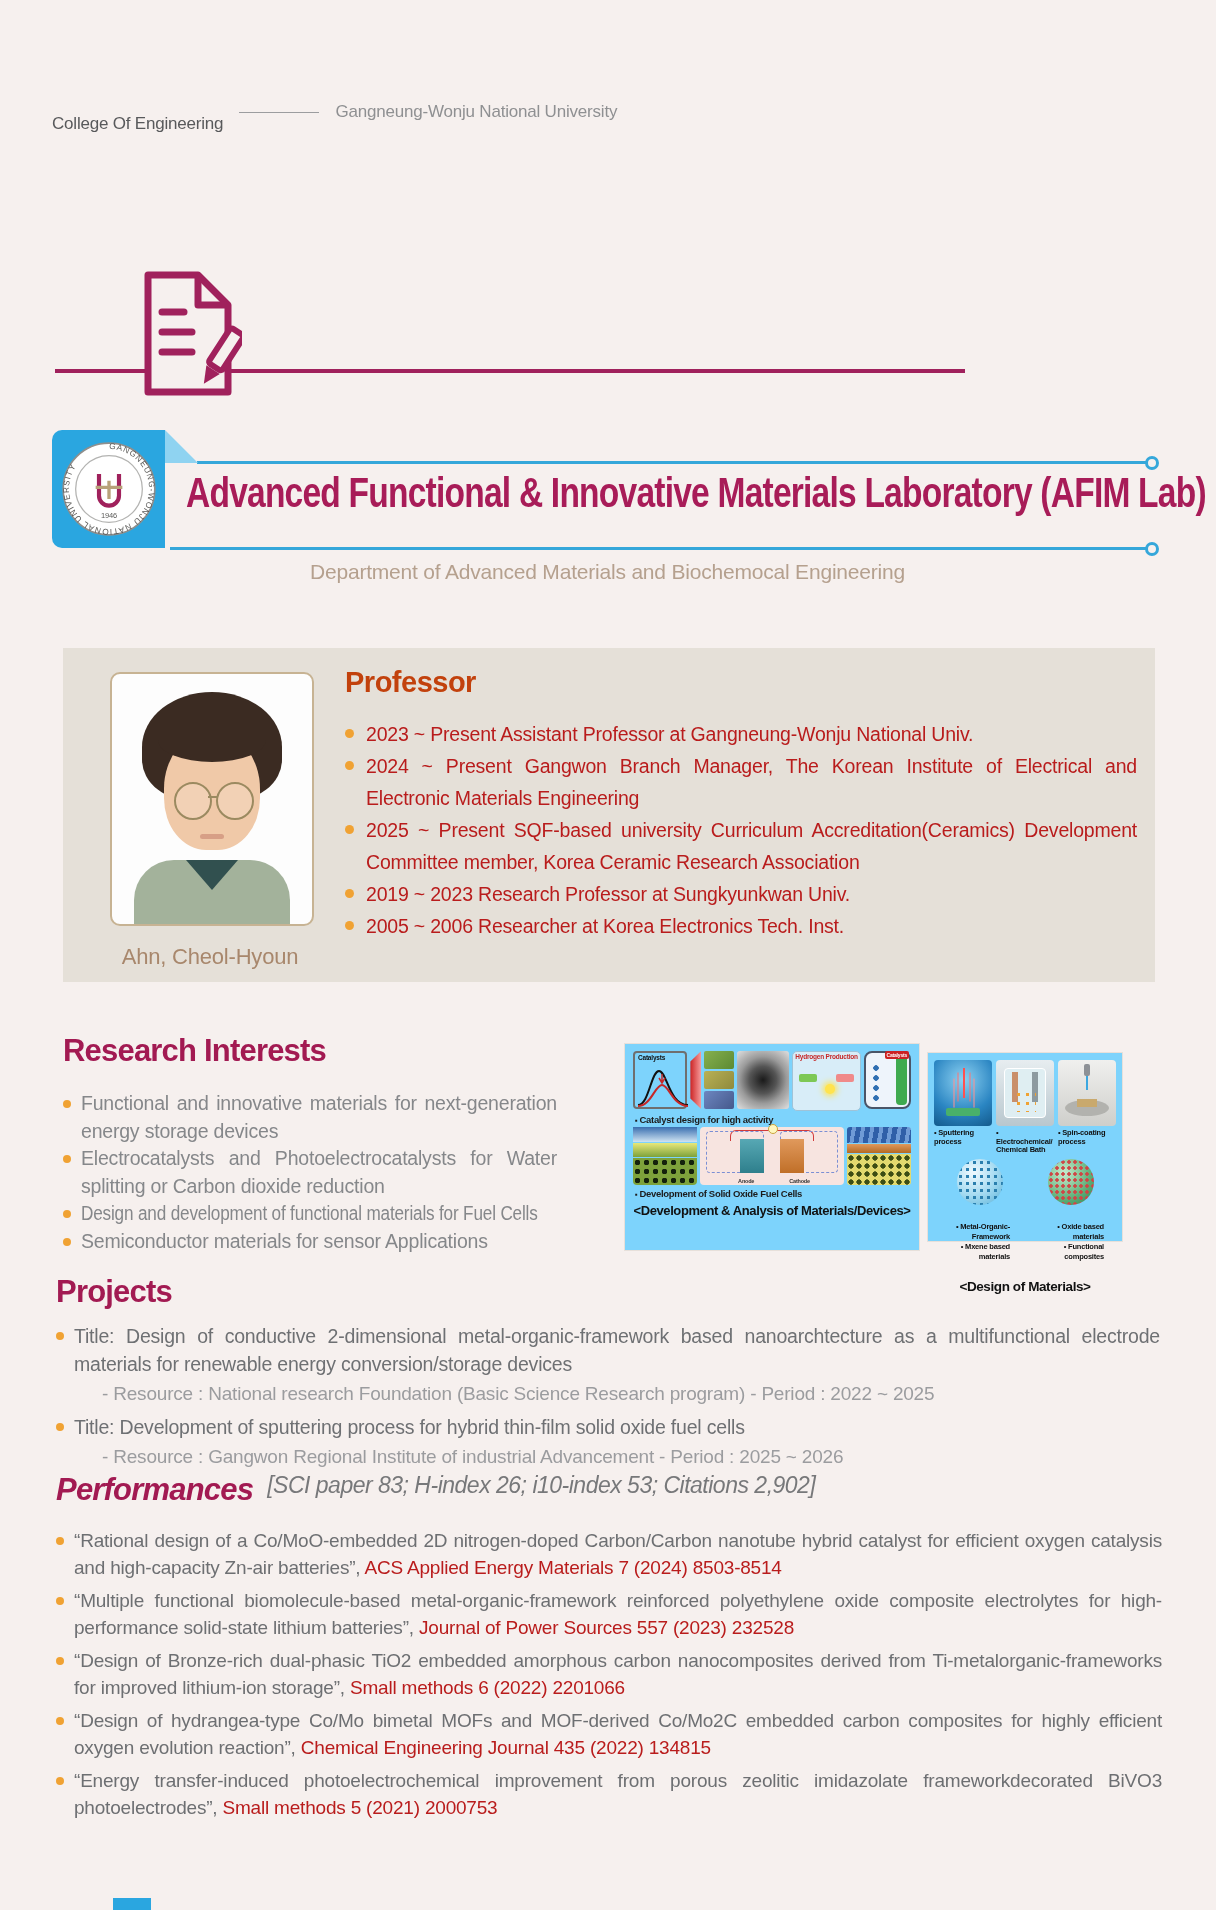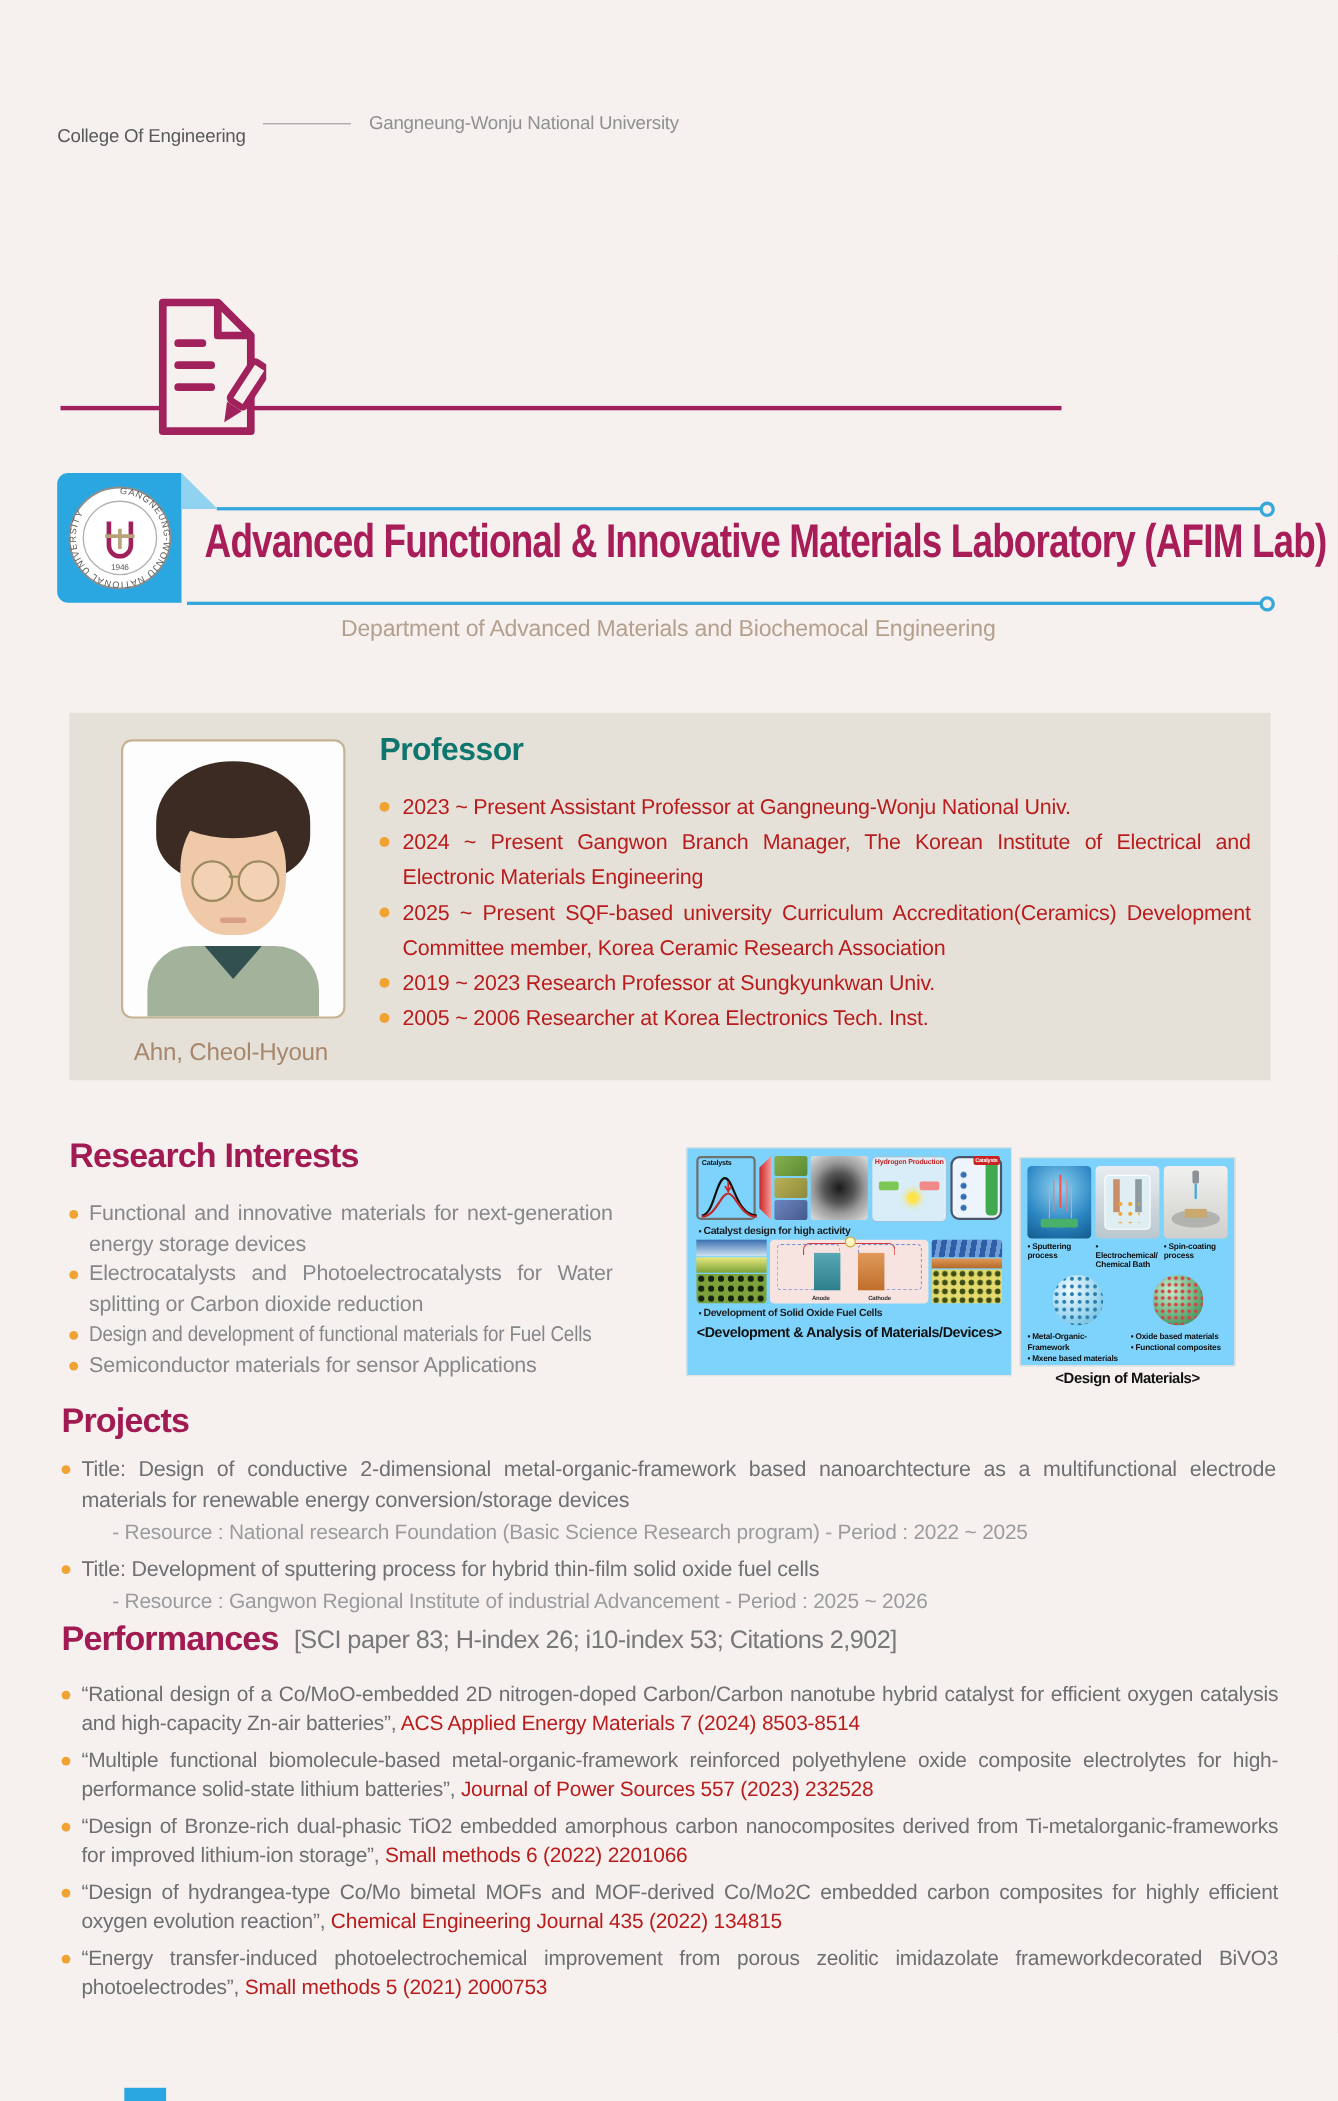--- a/index.html
+++ b/index.html
@@ -39,21 +39,21 @@
   .ph-hair{position:absolute;left:30px;top:18px;width:140px;height:110px;background:#3b2b22;border-radius:52% 52% 40% 40%;}
   .ph-face{position:absolute;left:52px;top:58px;width:96px;height:118px;background:#f0c9a8;border-radius:48% 48% 44% 44%;}
   .ph-fringe{position:absolute;left:46px;top:44px;width:108px;height:44px;background:#3b2b22;border-radius:0 0 55% 55%;}
   .ph-glass{position:absolute;top:108px;width:34px;height:34px;border:2px solid #9b8a60;border-radius:50%;background:rgba(255,255,255,.15);}
   .ph-glass.l{left:62px;} .ph-glass.r{left:104px;}
   .ph-bridge{position:absolute;left:96px;top:122px;width:10px;height:2px;background:#9b8a60;}
   .ph-mouth{position:absolute;left:88px;top:160px;width:24px;height:5px;background:#d79f86;border-radius:3px;}
   .ph-body{position:absolute;left:22px;top:186px;width:156px;height:70px;background:#a3b29b;border-radius:40px 40px 0 0;}
   .ph-collar{position:absolute;left:74px;top:186px;width:52px;height:30px;background:#31504f;clip-path:polygon(0 0,100% 0,50% 100%);}
   .prof-name{position:absolute;left:22px;top:296px;width:250px;text-align:center;font-size:22px;color:#a8876c;}
-  .prof-heading{position:absolute;left:282px;top:18px;font-size:29px;font-weight:bold;color:#0f766e;letter-spacing:-0.5px;}
+  .prof-heading{position:absolute;left:282px;top:18px;font-size:29px;font-weight:bold;color:#c2410c;letter-spacing:-0.5px;}
   .career{position:absolute;left:282px;top:70px;width:792px;margin:0;padding:0;list-style:none;
           font-size:19.5px;line-height:32px;color:#b91c1c;}
   .career li{display:flex;}
   .dot{flex:0 0 auto;width:9px;height:9px;border-radius:50%;background:#f0a233;margin:11px 12px 0 0;}
   .li-body{flex:1;}
   .justify .li-body{text-align:justify;}
 
   
   .ri-heading,.sec-heading{position:absolute;font-size:31px;font-weight:bold;color:#a21a52;letter-spacing:-0.8px;}
   .ri-heading{left:63px;top:1033px;}
@@ -138,35 +138,35 @@
   .proc-labels{display:flex;gap:4px;margin-top:3px;}
   .proc-labels div{width:58px;font-size:7.5px;font-weight:bold;color:#111;line-height:1.15;letter-spacing:-0.2px;}
   .proc-labels div::before{content:"• ";}
   .spheres{display:flex;justify-content:space-around;margin-top:4px;}
   .sphere{width:46px;height:46px;border-radius:50%;}
   .sp-mof{background:radial-gradient(circle,#2a7fae 1.5px,transparent 2px) 0 0/7px 7px,
           radial-gradient(circle at 35% 30%,#eaf7fd 5%,#9fd8f0 55%,#57b0d6 100%);}
   .sp-oxide{background:radial-gradient(circle,#d04545 1.5px,transparent 2px) 0 0/6px 6px,
             radial-gradient(circle at 35% 30%,#bfe8c8 5%,#5fae78 60%,#2f7e4e 100%);}
   .mat-bullets{display:flex;gap:6px;margin-top:5px;}
-  .mat-bullets ul{margin:0;padding:0;list-style:none;width:50%;}
+  .mat-bullets ul{margin:12px;padding:0;list-style:none;width:50%;text-align:right;}
   .mat-bullets li{font-size:7.5px;font-weight:bold;color:#111;line-height:1.35;letter-spacing:-0.2px;}
   .mat-bullets li::before{content:"• ";}
 
   
   .pj-heading{left:56px;top:1274px;}
   .pj-list{position:absolute;left:56px;top:1322px;width:1104px;margin:0;padding:0;list-style:none;
            font-size:19.5px;line-height:28px;color:#6e7073;}
   .pj-list li{display:flex;margin-bottom:1px;}
   .pj-list .dot{width:8px;height:8px;margin:10px 10px 0 0;}
   .pj-title{text-align:justify;}
   .pj-detail{color:#9b9c9f;font-size:19px;margin:2px 0 4px 28px;}
 
   
-  .pf-headrow{position:absolute;left:56px;top:1472px;display:flex;align-items:center;gap:14px;}
+  .pf-headrow{position:absolute;left:56px;top:1472px;display:flex;align-items:flex-start;gap:14px;font-style:italic;}
   .pf-heading{font-size:31px;font-weight:bold;color:#a21a52;letter-spacing:-0.8px;}
   .pf-metrics{font-size:23px;color:#77787a;letter-spacing:-0.5px;}
   .pub-list{position:absolute;left:56px;top:1528px;width:1106px;margin:0;padding:0;list-style:none;
             font-size:19px;line-height:26.5px;}
   .pub-list li{display:flex;margin-bottom:7px;}
   .pub-list .dot{width:8px;height:8px;margin:9px 10px 0 0;}
   .pub-body{flex:1;text-align:justify;}
   .pub-title{color:#6d6f72;}
   .pub-ref{color:#b91c1c;}
 

